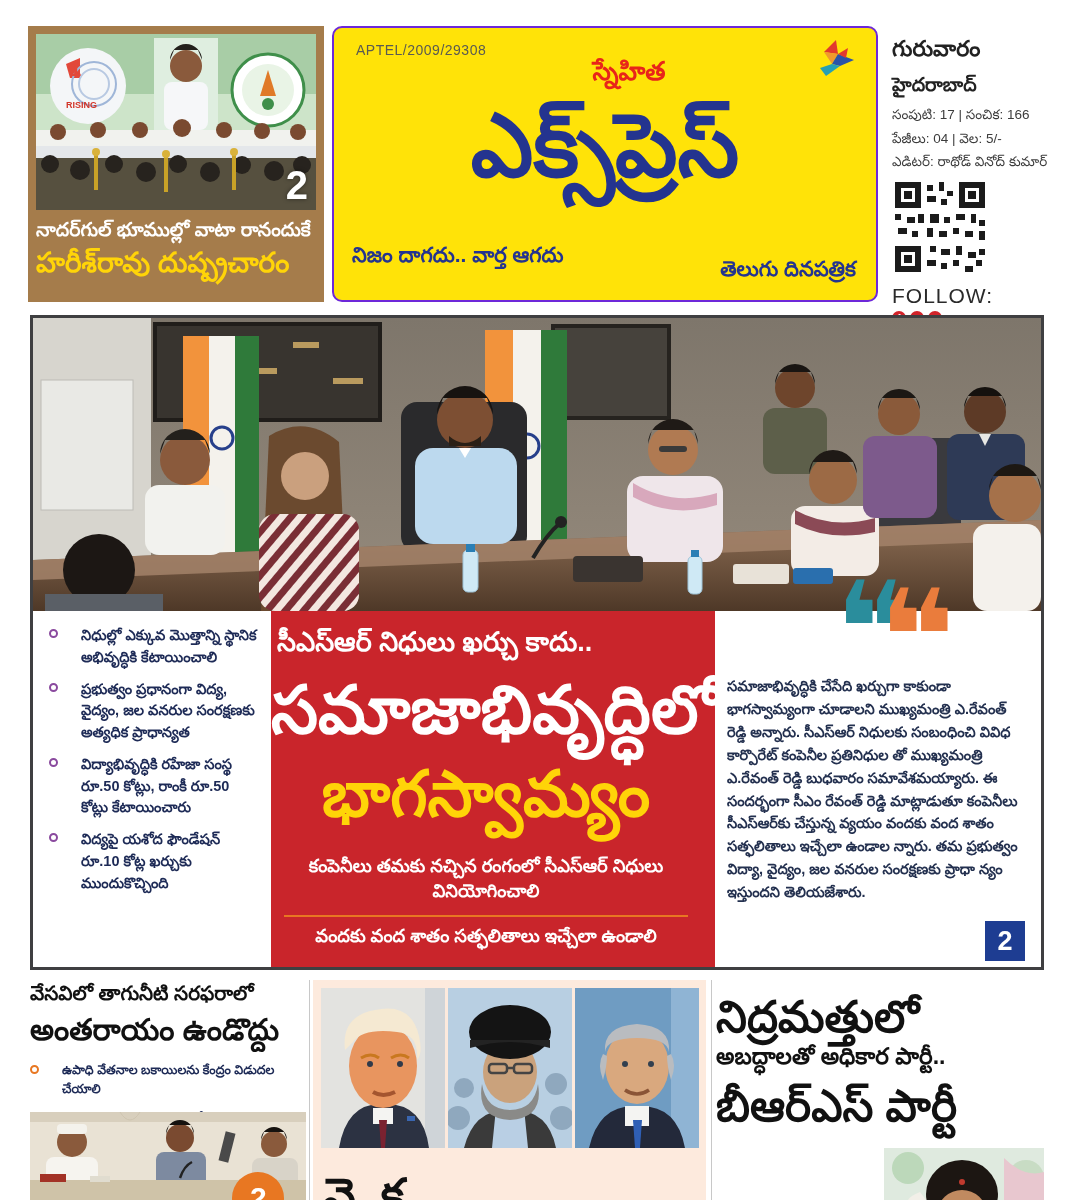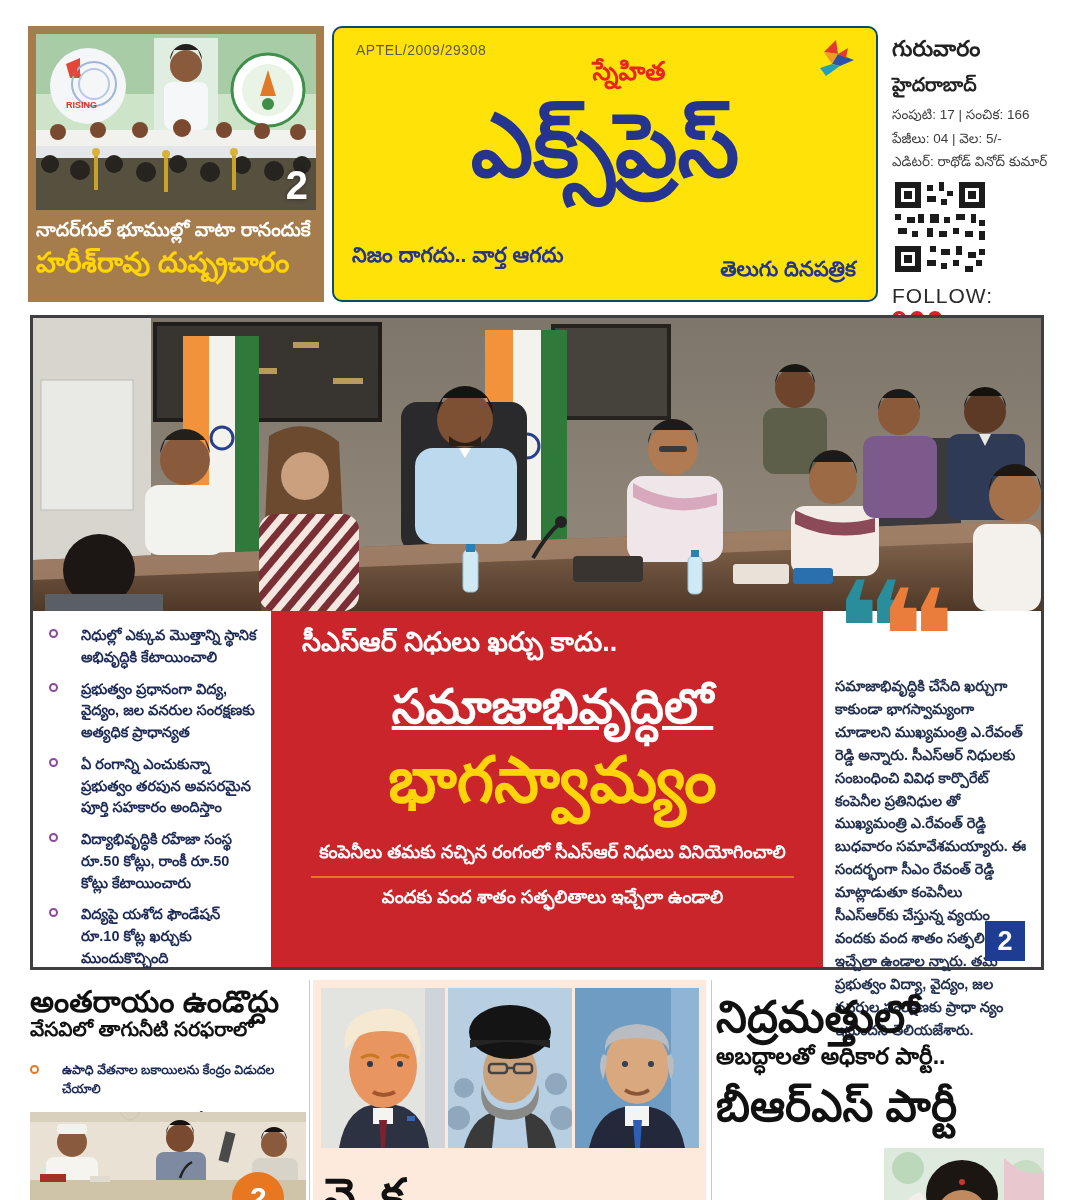--- a/index.html
+++ b/index.html
@@ -7,21 +7,21 @@
   #page{position:relative;width:1072px;height:1200px;background:#fff;overflow:hidden;}
   .abs{position:absolute;}
 
   
   #topleft-box{left:28px;top:26px;width:296px;height:276px;background:#a57c4b;padding:8px;}
   #topleft-photo{position:relative;width:280px;height:176px;overflow:hidden;background:#cfe3d8;}
   #topleft-cap1{color:#ffffff;font-weight:bold;font-size:19px;margin-top:9px;line-height:1.2;}
   #topleft-cap2{color:#ffd408;font-weight:bold;font-size:28px;margin-top:5px;line-height:1.15;}
   .photo-badge-white{position:absolute;right:8px;bottom:2px;color:#fff;font-weight:bold;font-size:40px;text-shadow:0 0 4px rgba(0,0,0,.5);}
 
-  #masthead{left:332px;top:26px;width:546px;height:276px;background:#ffe308;border:2px solid #0c4a6e;border-radius:10px;overflow:hidden;}
+  #masthead{left:332px;top:26px;width:546px;height:276px;background:#ffe308;border:2px solid #6d28d9;border-radius:10px;overflow:hidden;}
   #reg-no{position:absolute;left:22px;top:14px;color:#5a5a52;font-size:14px;letter-spacing:.5px;}
   #mast-kicker{position:absolute;left:0;right:0;top:28px;text-align:center;color:#e8251a;font-weight:bold;font-size:26px;margin-left:48px;}
   #mast-title{position:absolute;left:0;right:0;top:52px;text-align:center;color:#24348f;font-weight:bold;font-size:88px;line-height:1.5;white-space:nowrap;}
   #mast-tagline{position:absolute;left:18px;bottom:28px;color:#24348f;font-weight:bold;font-size:21px;}
   #mast-subtitle{position:absolute;right:20px;bottom:14px;color:#24348f;font-weight:bold;font-size:21px;}
   #bird-logo{position:absolute;right:18px;top:10px;}
 
   #dateline{left:892px;top:30px;width:176px;height:272px;color:#222;}
   #dl-date{font-size:27px;font-weight:bold;letter-spacing:.5px;}
   #dl-day{font-size:22px;font-weight:bold;margin-top:6px;}
@@ -35,23 +35,23 @@
 
   
   #main-box{left:30px;top:315px;width:1014px;height:655px;border:3px solid #3f3f41;background:#fff;}
   #main-photo{position:relative;width:1008px;height:293px;overflow:hidden;background:#8a8174;}
   #main-cols{position:absolute;left:0;top:293px;width:1008px;height:356px;display:flex;}
   #col-bullets{width:238px;padding:14px 12px 10px 16px;}
   .b-item{display:flex;gap:23px;margin-bottom:10px;}
   .b-dot{flex:0 0 auto;width:9px;height:9px;border:2.5px solid #8a4a9e;border-radius:50%;margin-top:4px;background:#fff;}
   .b-dot.orange{border-color:#e87722;}
   .b-text{color:#1d2a56;font-size:14.5px;line-height:1.5;font-weight:bold;}
-  #red-banner{width:552px;background:#c9252b;color:#fff;text-align:center;padding:16px 14px 12px 25px;}
+  #red-banner{width:444px;background:#c9252b;color:#fff;text-align:center;padding:16px 14px 12px 0;}
   #rb-kicker{font-size:27px;font-weight:bold;text-align:left;padding-left:6px;}
-  #rb-h1{font-size:48px;font-weight:bold;line-height:1.2;margin-top:14px;text-decoration:underline;}
+  #rb-h1{font-size:67px;font-weight:bold;line-height:1.2;margin-top:6px;}
   #rb-h2{font-size:64px;font-weight:bold;color:#ffd408;line-height:1.25;margin-top:4px;}
   #rb-deck1{font-size:18px;font-weight:bold;margin-top:22px;}
   #rb-hr{height:2px;background:#e87722;width:94%;margin:9px auto;}
   #rb-deck2{font-size:18px;font-weight:bold;}
   #col-body{flex:1;padding:64px 12px 10px 12px;}
   #main-body-text{color:#23304f;font-size:14.5px;line-height:1.58;font-weight:bold;}
   #quote-icon{right:46px;top:246px;width:160px;height:120px;pointer-events:none;}
   .qmark{position:absolute;font-size:130px;line-height:1;font-weight:bold;}
   .qmark.teal{left:0;top:0;color:#2a8d9c;}
   .qmark.orange{left:44px;top:8px;color:#ea7c3c;}
@@ -359,24 +359,20 @@
         <div class="b-item">
             <span class="b-dot"></span>
             <span class="b-text">నిధుల్లో ఎక్కువ మొత్తాన్ని స్థానిక అభివృద్ధికి కేటాయించాలి</span>
           </div>
         <div class="b-item">
             <span class="b-dot"></span>
             <span class="b-text">ప్రభుత్వం ప్రధానంగా విద్య, వైద్యం, జల వనరుల సంరక్షణకు అత్యధిక ప్రాధాన్యత</span>
           </div>
         <div class="b-item">
             <span class="b-dot"></span>
-            <span class="b-text">ఏ రంగాన్ని ఎంచుకున్నా ప్రభుత్వం తరపున అవసరమైన పూర్తి సహకారం అందిస్తాం</span>
-          </div>
-        <div class="b-item">
-            <span class="b-dot"></span>
             <span class="b-text">విద్యాభివృద్ధికి రహేజా సంస్థ రూ.50 కోట్లు, రాంకీ రూ.50 కోట్లు కేటాయించారు</span>
           </div>
         <div class="b-item">
             <span class="b-dot"></span>
             <span class="b-text">విద్యపై యశోద ఫౌండేషన్ రూ.10 కోట్ల ఖర్చుకు ముందుకొచ్చింది</span>
           </div>
       </div>
 
       <div id="red-banner">
         <div id="rb-kicker">సీఎస్ఆర్ నిధులు ఖర్చు కాదు..</div>
@@ -392,22 +388,22 @@
       </div>
     </div>
 
     <div class="abs" id="main-badge">2</div>
   </div>
 
   <div class="abs vrule" style="left:309px;"></div>
   <div class="abs vrule" style="left:711px;"></div>
 
   <div class="abs" id="bl-story">
+    <div id="bl-kicker">వేసవిలో తాగునీటి సరఫరాలో</div>
     <div id="bl-headline">అంతరాయం ఉండొద్దు</div>
-    <div id="bl-kicker">వేసవిలో తాగునీటి సరఫరాలో</div>
     <div id="bl-bullets">
       <div class="b-item">
           <span class="b-dot orange"></span>
           <span class="b-text">ఉపాధి వేతనాల బకాయిలను కేంద్రం విడుదల చేయాలి</span>
         </div>
       <div class="b-item">
           <span class="b-dot orange"></span>
           <span class="b-text">పెసా చట్టం అమలుకు త్వరలో శిక్షణ కార్యక్రమాలు</span>
         </div>
       <div class="b-item">

